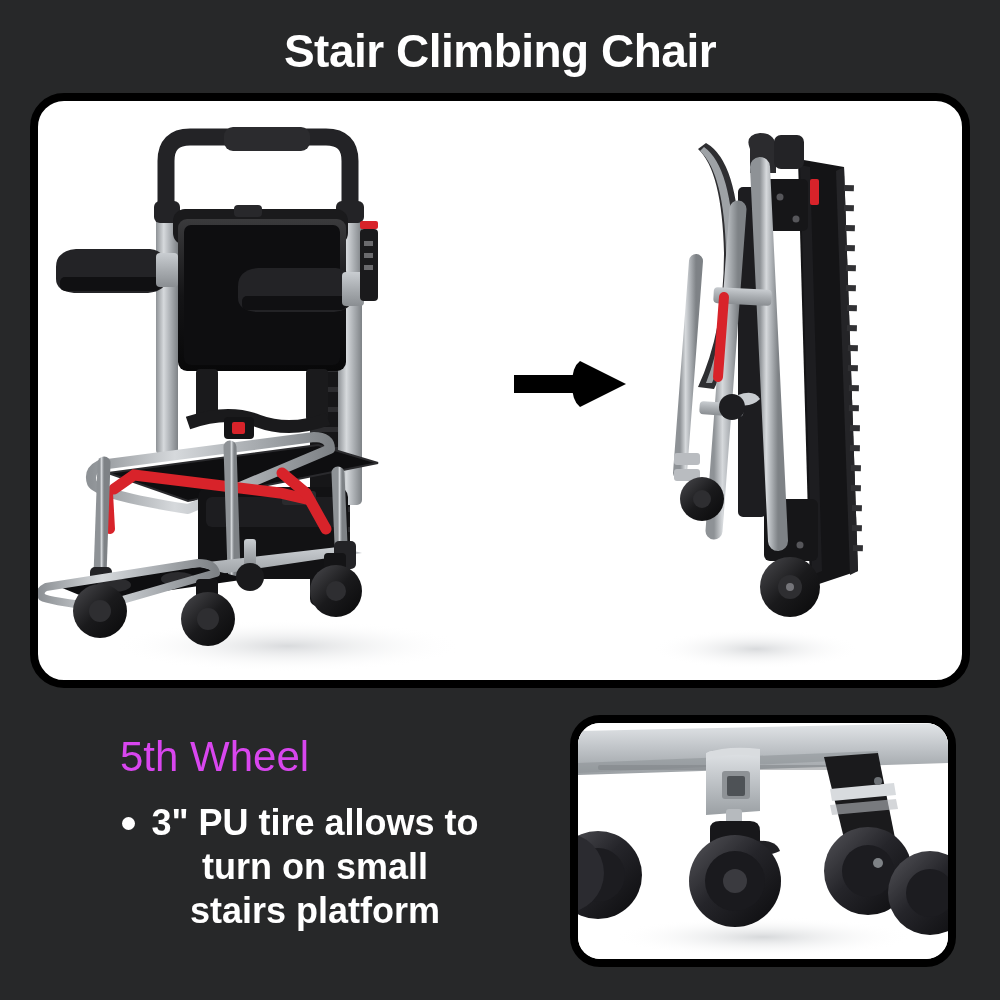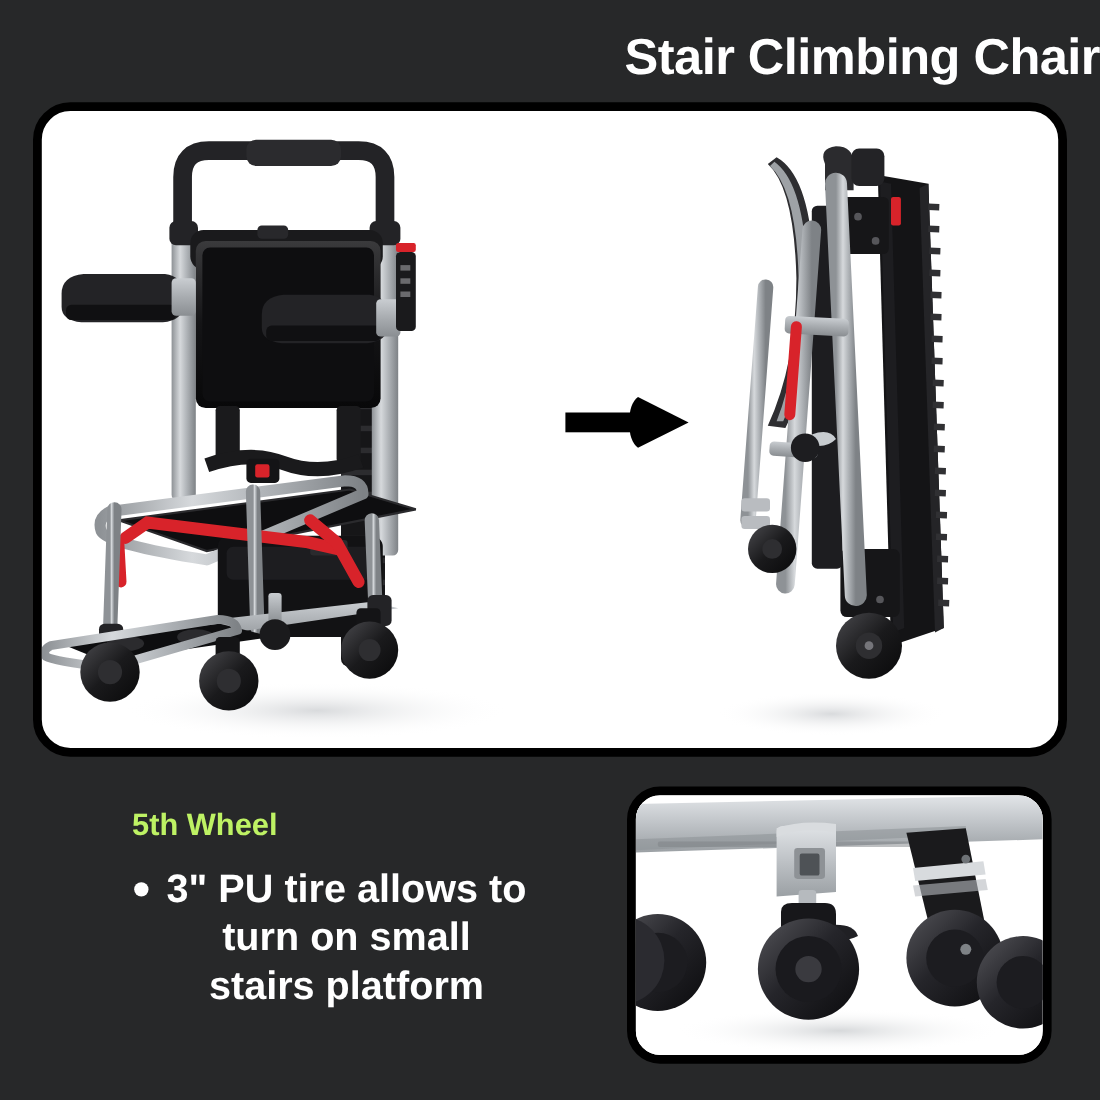--- a/index.html
+++ b/index.html
@@ -8,21 +8,21 @@
     background:#272829;
     font-family:"Liberation Sans", sans-serif;
     position:relative;
     overflow:hidden;
   }
   .page { position:absolute; inset:0; }
 
   
   .title {
     position:absolute; left:0; top:28px; width:1000px;
-    text-align:right;
+    text-align:center;
     color:#ffffff;
     font-size:46px;
     font-weight:bold;
     letter-spacing:-0.5px;
     line-height:1;
   }
 
   
   .main-panel {
     position:absolute; left:30px; top:93px;
@@ -32,23 +32,23 @@
     border-radius:34px;
     overflow:hidden;
   }
 
   
   .feature-block {
     position:absolute; left:60px; top:735px;
     width:470px;
   }
   .feature-heading {
-    color:#bef264;
-    font-size:28px;
-    font-weight:bold;
+    color:#d946ef;
+    font-size:42px;
+    font-weight:normal;
     line-height:1.05;
     padding-left:60px;
   }
   .feature-list { list-style:none; margin-top:22px; }
   .feature-row { display:flex; align-items:flex-start; }
   .bullet-dot {
     width:13px; height:13px; border-radius:50%;
     background:#ffffff;
     margin-top:16px; margin-left:62px;
     flex:0 0 auto;

